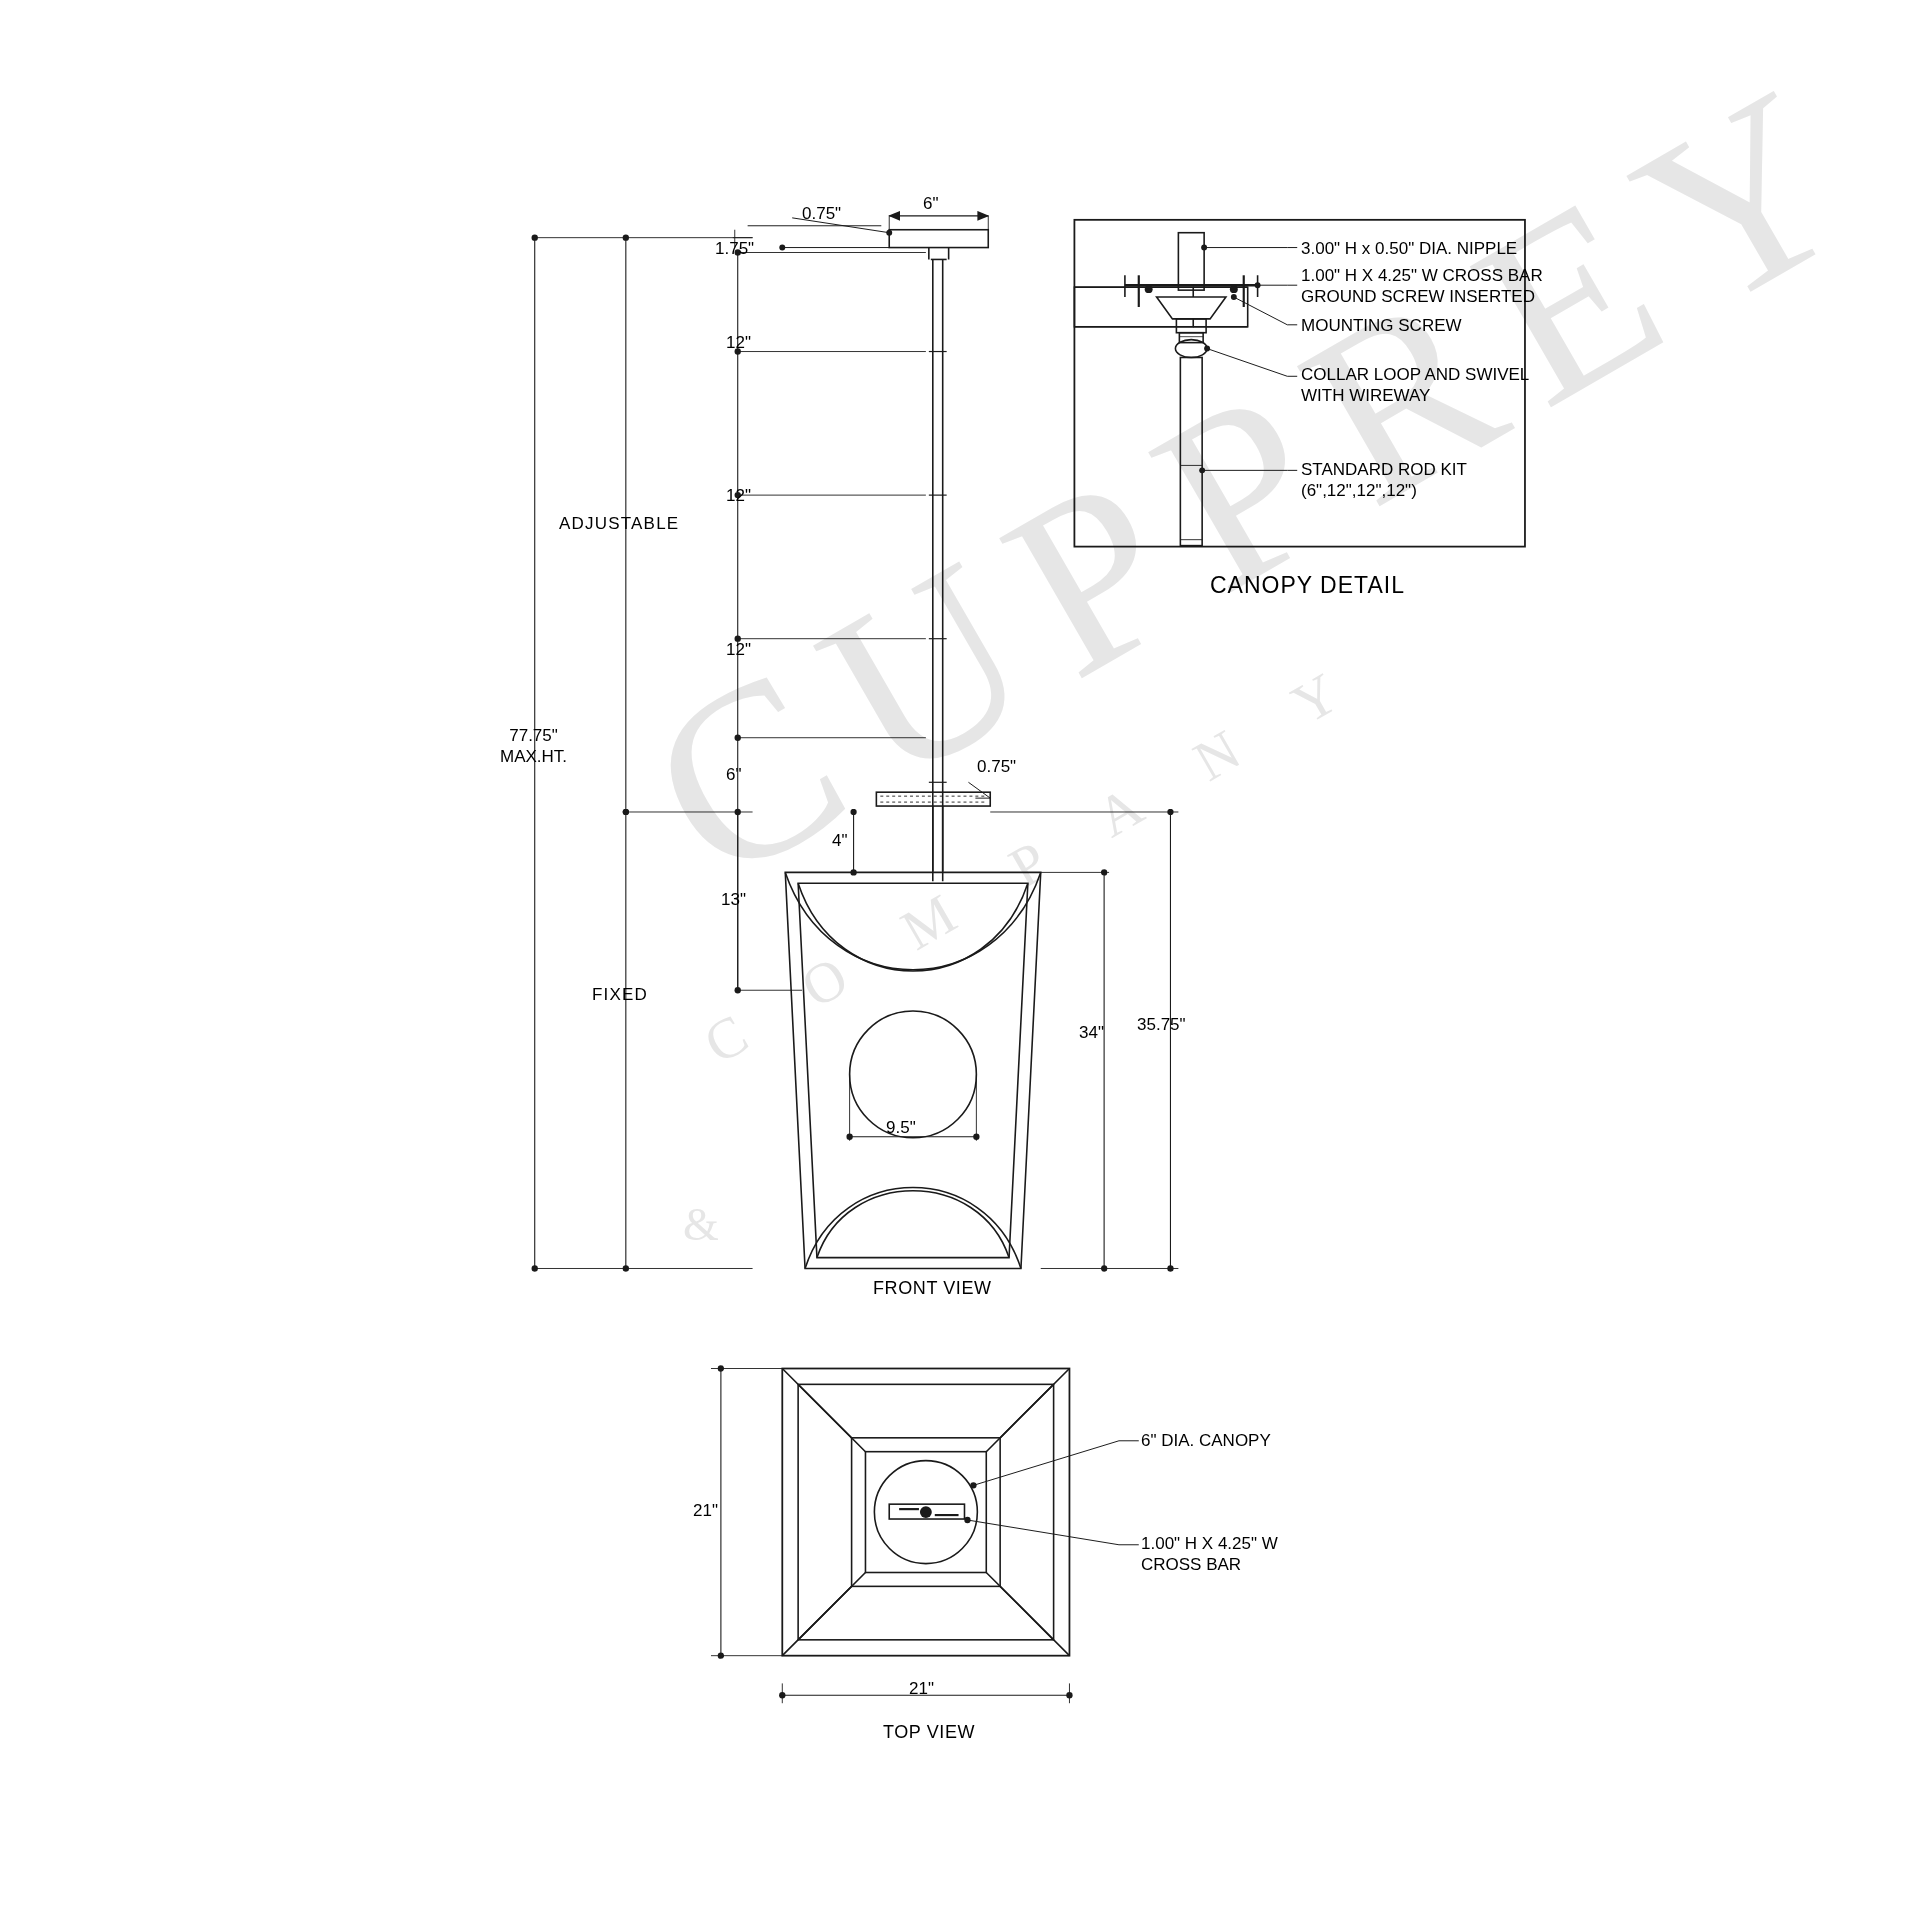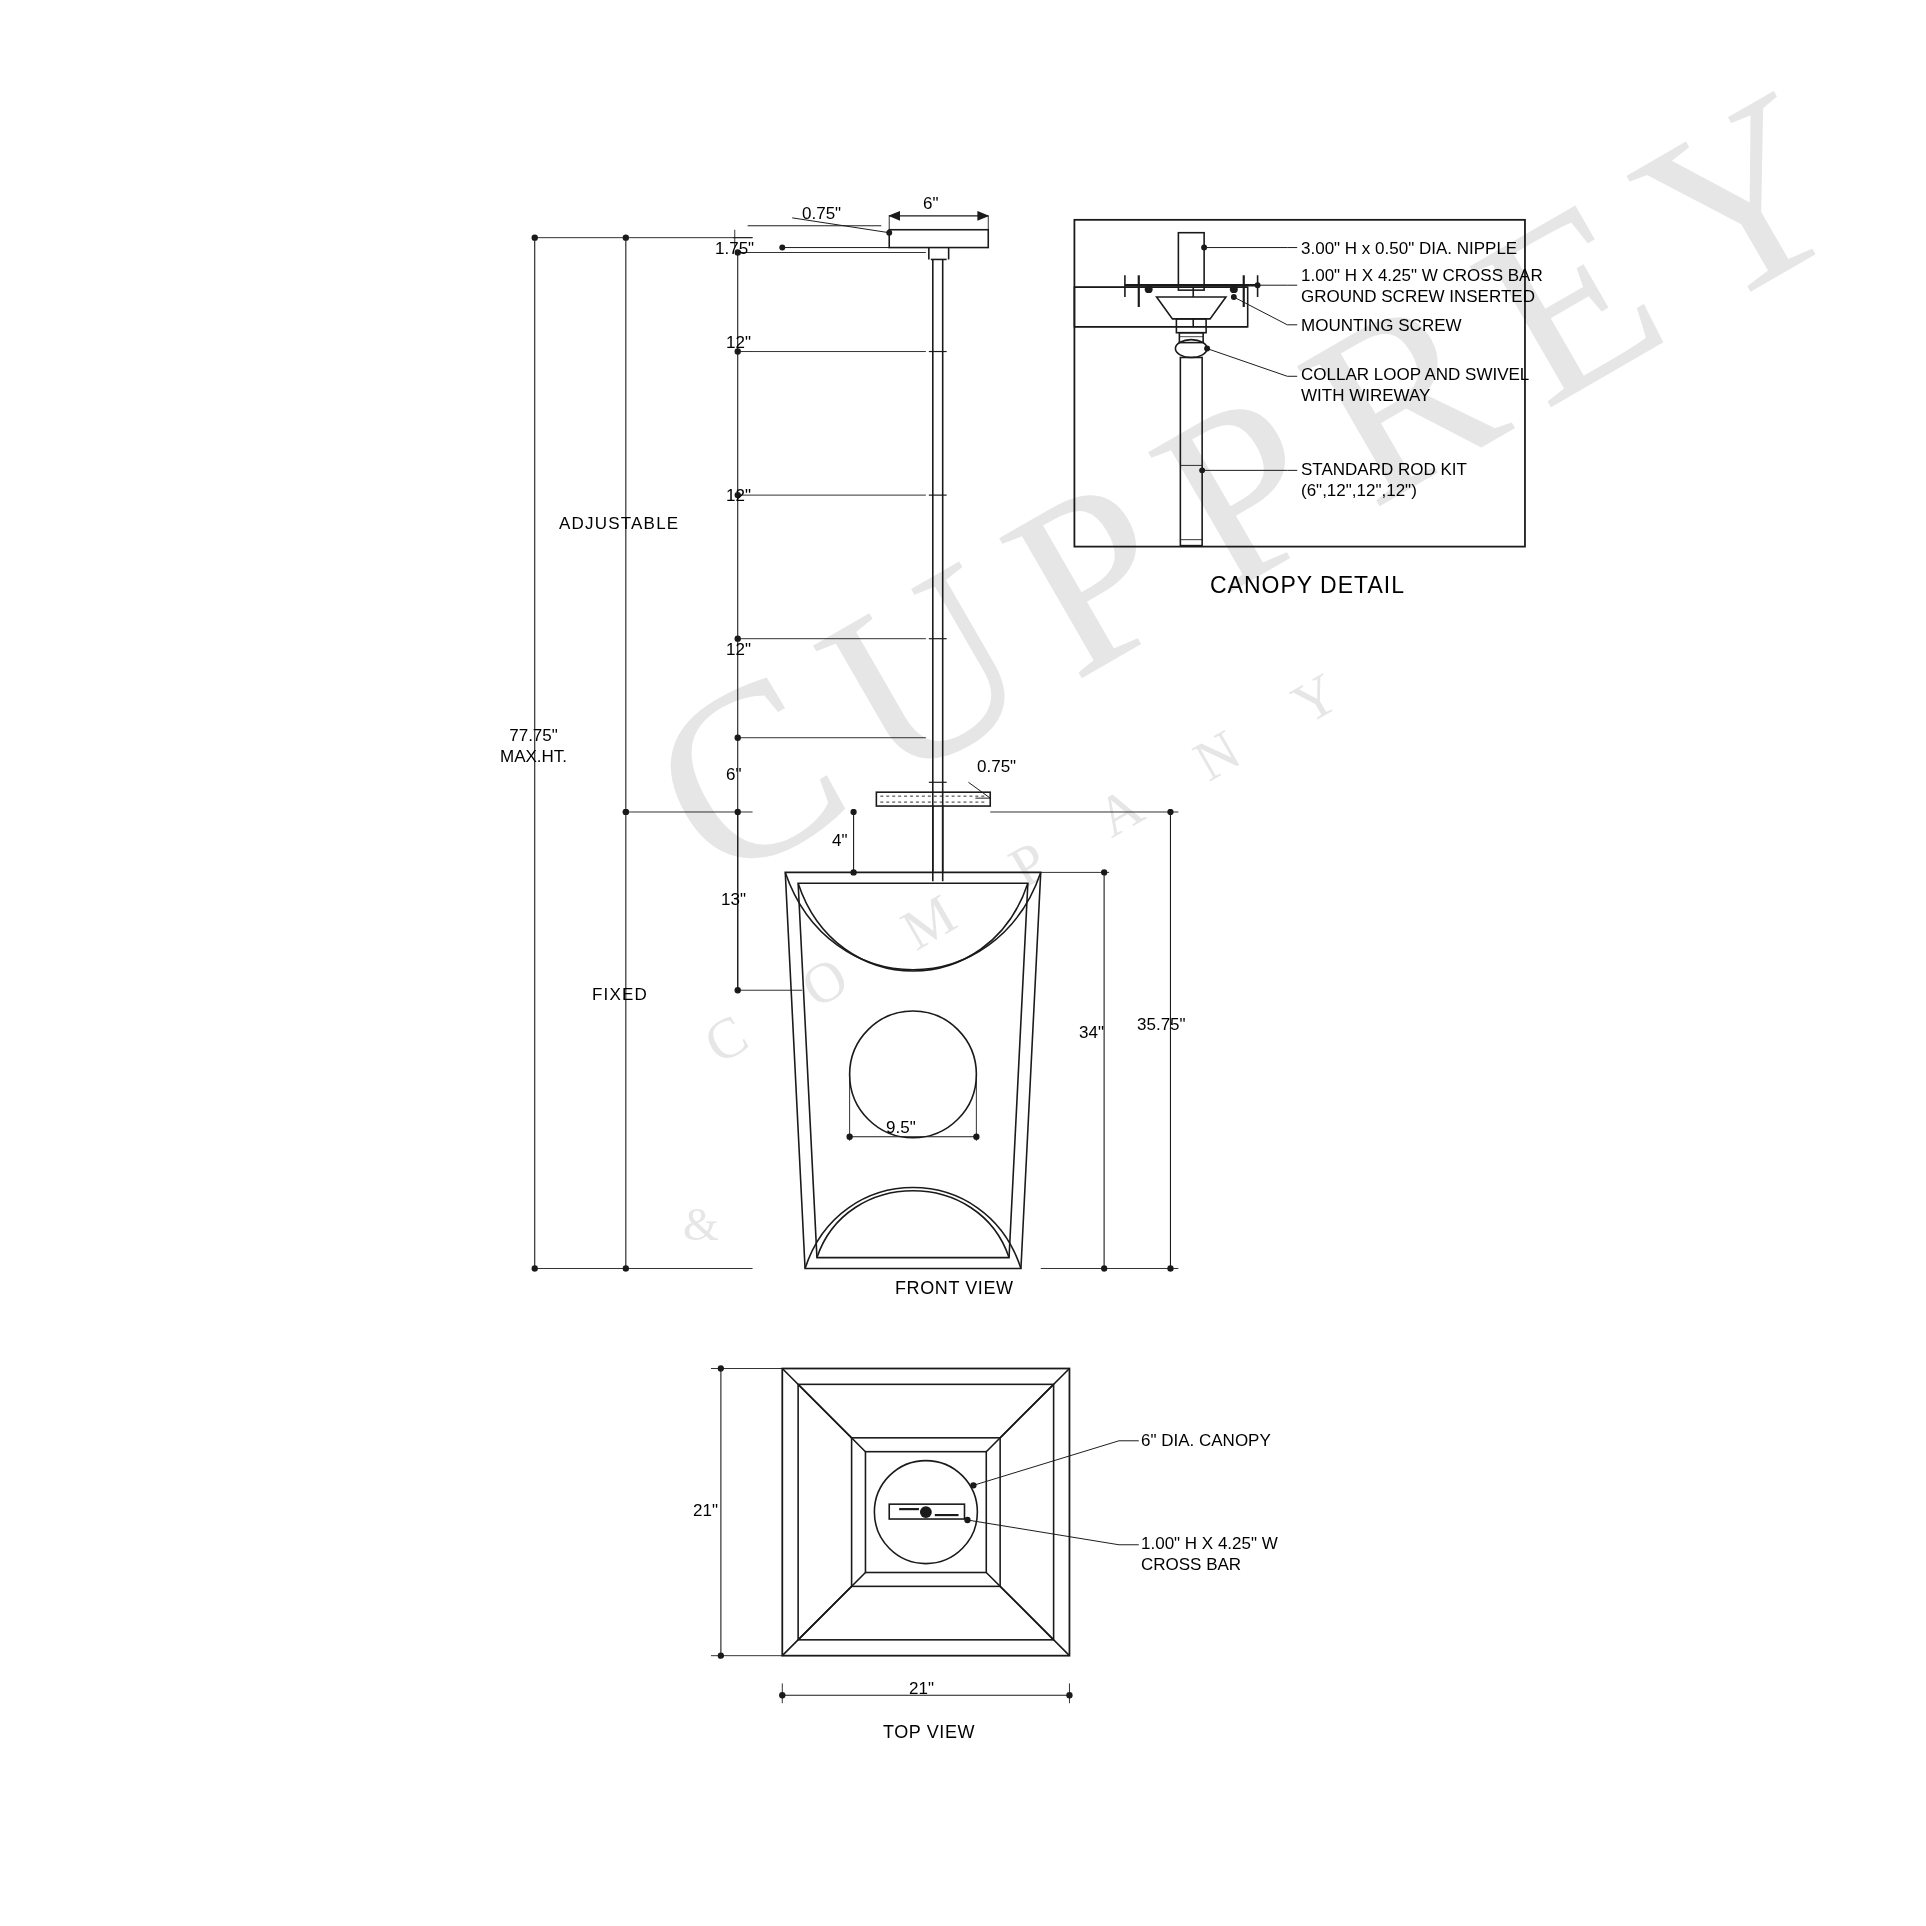--- a/index.html
+++ b/index.html
@@ -245,21 +245,21 @@
   <div class="lbl bigtag" style="left:559px; top:513px;">ADJUSTABLE</div>
   <div class="lbl bigtag" style="left:592px; top:984px;">FIXED</div>
 
   <div class="lbl dim" style="left:977px; top:756px;">0.75"</div>
 
   <div class="lbl dim" style="left:1137px; top:1014px;">35.75"</div>
   <div class="lbl dim" style="left:1079px; top:1022px;">34"</div>
 
   <div class="lbl dim" style="left:886px; top:1117px;">9.5"</div>
 
-  <div class="lbl viewname" style="left:873px; top:1277px;margin-left:22px;">FRONT VIEW</div>
+  <div class="lbl viewname" style="left:873px; top:1277px;">FRONT VIEW</div>
 
   <div class="lbl note" style="left:1301px; top:238px;">3.00" H x 0.50" DIA. NIPPLE</div>
   <div class="lbl note" style="left:1301px; top:265px;">1.00" H X 4.25" W CROSS BAR
 GROUND SCREW INSERTED</div>
   <div class="lbl note" style="left:1301px; top:315px;">MOUNTING SCREW</div>
   <div class="lbl note" style="left:1301px; top:364px;">COLLAR LOOP AND SWIVEL
 WITH WIREWAY</div>
   <div class="lbl note" style="left:1301px; top:459px;">STANDARD ROD KIT
 (6",12",12",12")</div>
 

